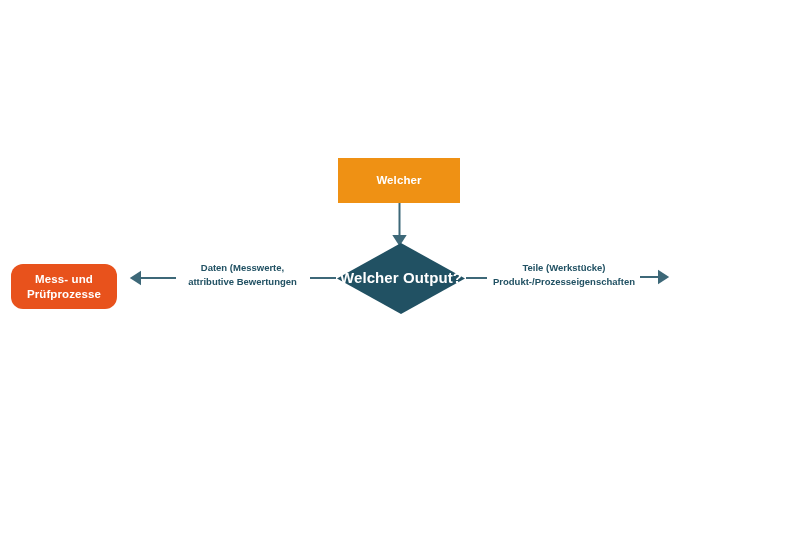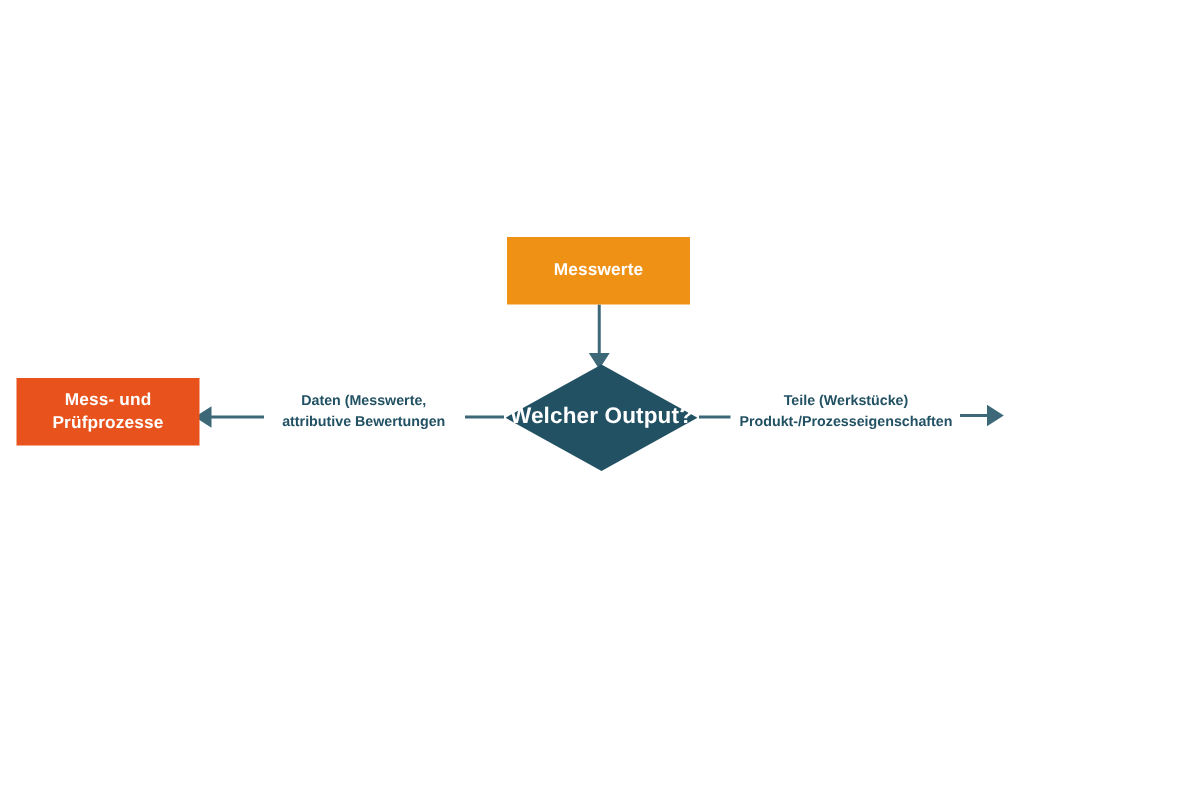--- a/index.html
+++ b/index.html
@@ -42,25 +42,26 @@
   #node-prozesse {
     left: 338px;
     top: 158px;
     width: 122px;
     height: 45px;
     background: #EF9114;
     font-size: 11.5px;
   }
   #node-mess {
     left: 11px;
-    top: 252px;
-    width: 122px;
+    top: 264px;
+    width: 106px;
     height: 45px;
     background: #E8521C;
     font-size: 11.5px;
+    border-radius: 12px;
   }
   #node-fertigung {
     left: 666px;
     top: 253px;
     width: 124px;
     height: 44px;
     background: #F9B20B;
     font-size: 11.5px;
   }
   #node-decision {
@@ -133,21 +134,21 @@
     <line x1="336" y1="278" x2="310" y2="278" stroke="#3D6878" stroke-width="2"></line>
 
     <line x1="176" y1="278" x2="138" y2="278" stroke="#3D6878" stroke-width="2" marker-end="url(#arrow-left)"></line>
 
     <line x1="466" y1="278" x2="487" y2="278" stroke="#3D6878" stroke-width="2"></line>
 
     <line x1="640" y1="277" x2="661" y2="277" stroke="#3D6878" stroke-width="2" marker-end="url(#arrow-right)"></line>
   </svg>
 
   <div class="node" id="node-prozesse">
-    <span class="node-label">Messwerte</span>
+    <span class="node-label">Welcher</span>
   </div>
 
   <div class="node" id="node-decision">
     <div class="diamond-shape"></div>
     <span class="diamond-label">Welcher Output?</span>
   </div>
 
   <div class="node" id="node-mess">
     <span class="node-label">Mess- und
 Prüfprozesse</span>

